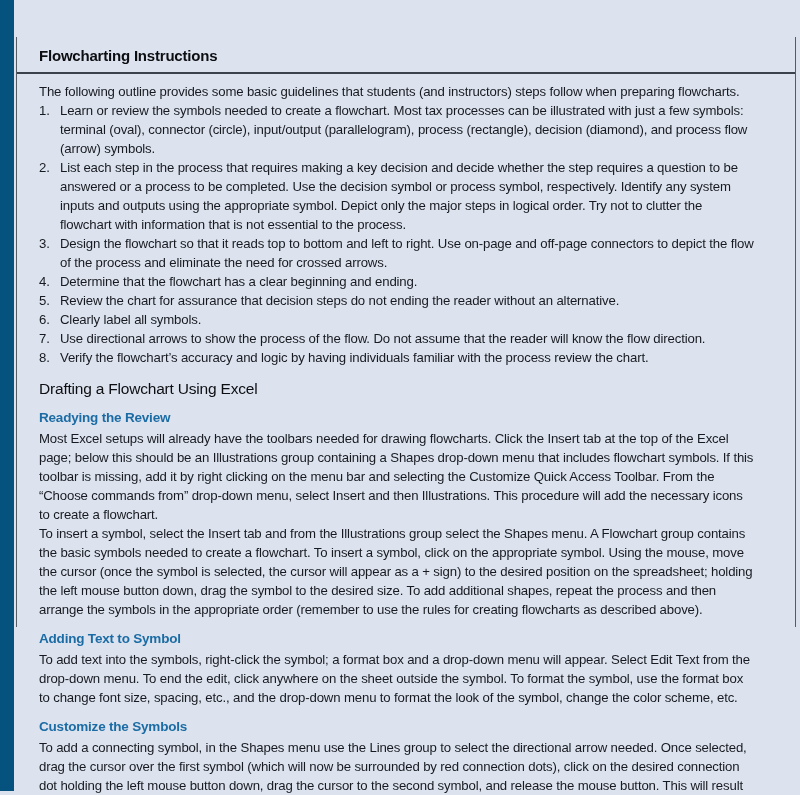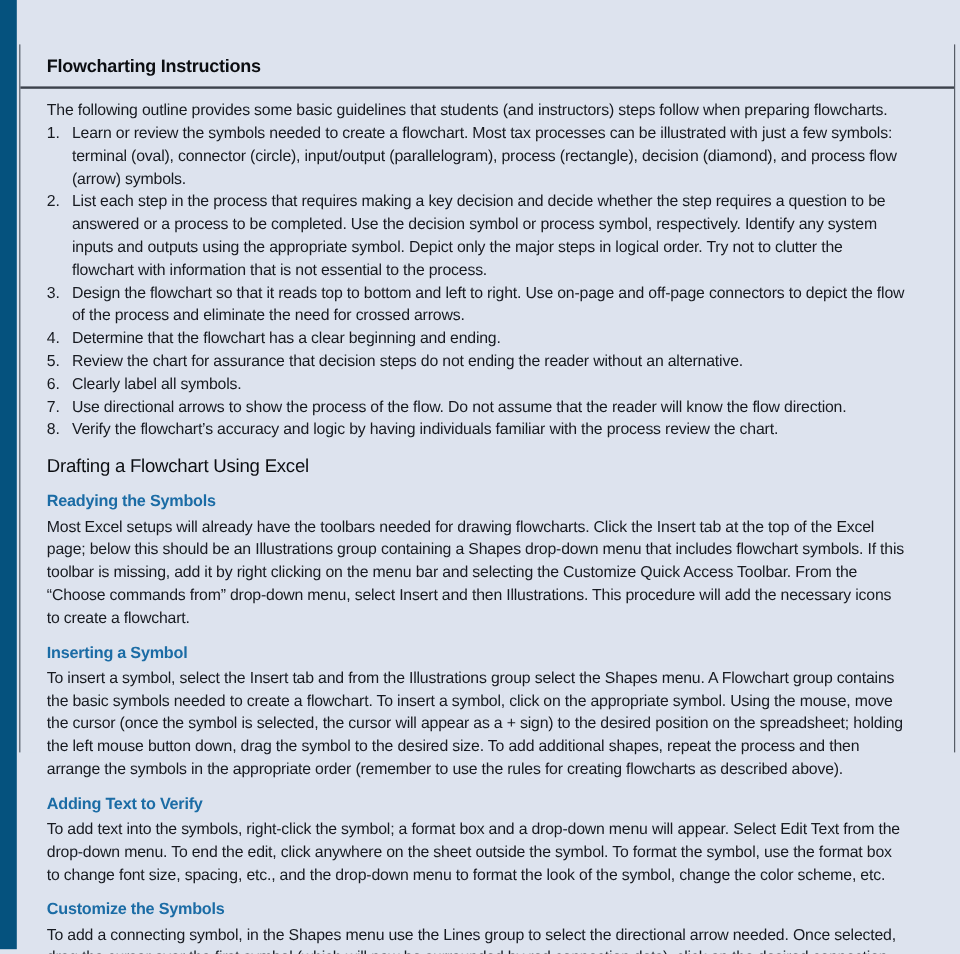--- a/index.html
+++ b/index.html
@@ -137,31 +137,30 @@
       <li class="step">
         <span class="step-num">8.</span>
         <span class="step-text">Verify the flowchart’s accuracy and logic by having individuals familiar with the process review the chart.</span>
       </li>
     </ol>
 
 
     <h2 class="section-heading">Drafting a Flowchart Using Excel</h2>
 
     <section>
-      <h3 class="subsection-heading">Readying the Symbols</h3>
+      <h3 class="subsection-heading">Readying the Review</h3>
       <p class="paragraph">Most Excel setups will already have the toolbars needed for drawing flowcharts. Click the Insert tab at the top of the Excel page; below this should be an Illustrations group containing a Shapes drop-down menu that includes flowchart symbols. If this toolbar is missing, add it by right clicking on the menu bar and selecting the Customize Quick Access Toolbar. From the “Choose commands from” drop-down menu, select Insert and then Illustrations. This procedure will add the necessary icons to create a flowchart.</p>
     </section>
 
     <section>
-      <h3 class="subsection-heading">Inserting a Symbol</h3>
       <p class="paragraph">To insert a symbol, select the Insert tab and from the Illustrations group select the Shapes menu. A Flowchart group contains the basic symbols needed to create a flowchart. To insert a symbol, click on the appropriate symbol. Using the mouse, move the cursor (once the symbol is selected, the cursor will appear as a + sign) to the desired position on the spreadsheet; holding the left mouse button down, drag the symbol to the desired size. To add additional shapes, repeat the process and then arrange the symbols in the appropriate order (remember to use the rules for creating flowcharts as described above).</p>
     </section>
 
     <section>
-      <h3 class="subsection-heading">Adding Text to Verify</h3>
+      <h3 class="subsection-heading">Adding Text to Symbol</h3>
       <p class="paragraph">To add text into the symbols, right-click the symbol; a format box and a drop-down menu will appear. Select Edit Text from the drop-down menu. To end the edit, click anywhere on the sheet outside the symbol. To format the symbol, use the format box to change font size, spacing, etc., and the drop-down menu to format the look of the symbol, change the color scheme, etc.</p>
     </section>
 
     <section>
       <h3 class="subsection-heading">Customize the Symbols</h3>
       <p class="paragraph">To add a connecting symbol, in the Shapes menu use the Lines group to select the directional arrow needed. Once selected, drag the cursor over the first symbol (which will now be surrounded by red connection dots), click on the desired connection dot holding the left mouse button down, drag the cursor to the second symbol, and release the mouse button. This will result in an arrow being drawn between the selected symbols.</p>
     </section>
 
   </div>
 </div>

